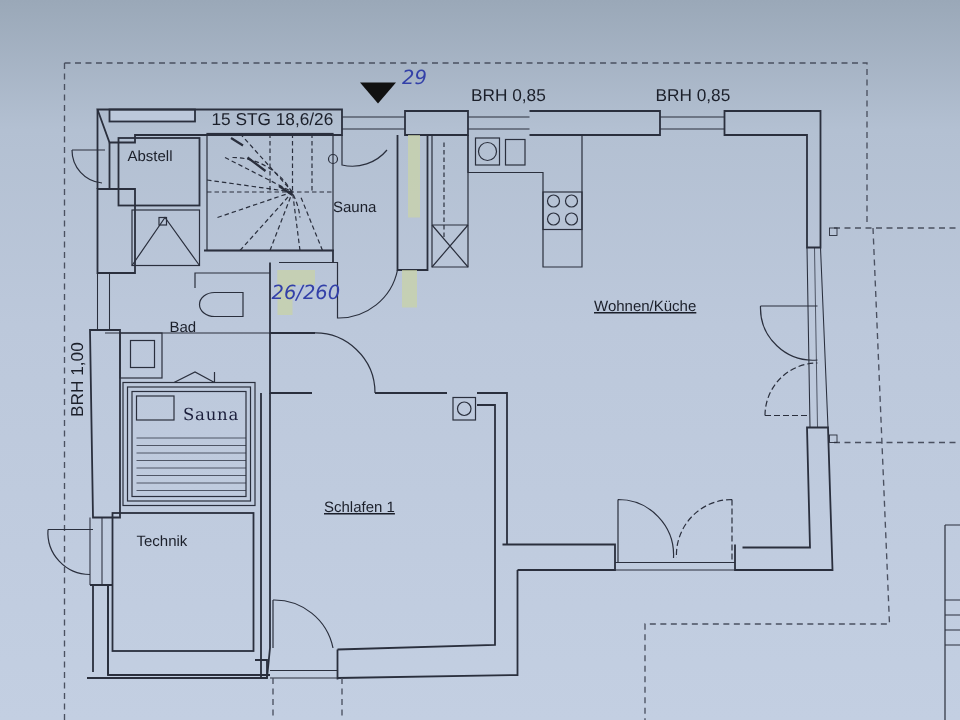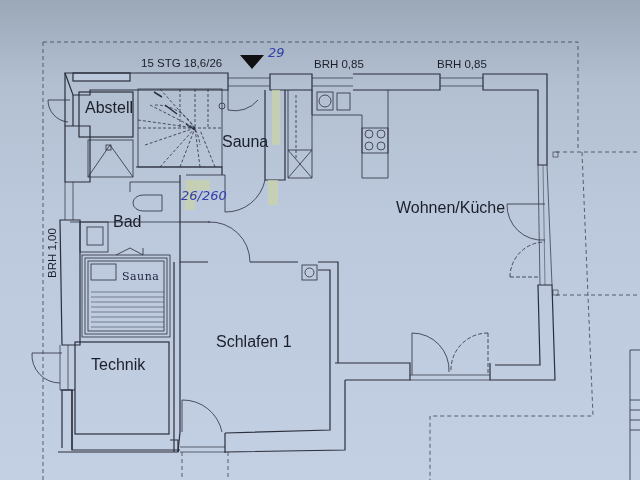--- a/index.html
+++ b/index.html
@@ -4,21 +4,21 @@
 <style>
   html, body { margin:0; padding:0; }
   body {
     width:640px; height:480px; overflow:hidden;
     background: linear-gradient(180deg, #9aa8b8 0%, #b3c0d2 18%, #bcc8db 45%, #c3cfe2 100%);
     font-family: "Liberation Sans", sans-serif;
     position:relative;
   }
   #plan { position:absolute; left:0; top:0; }
   .lbl {
-    position:absolute; color:#1b1f2a; font-size:16px; white-space:nowrap;
+    position:absolute; color:#1b1f2a; font-size:10px; white-space:nowrap;
     font-family: "Liberation Sans", sans-serif;
   }
   .lbl-small { font-size:11.5px; }
   .vertical { transform: rotate(-90deg); transform-origin: left top; }
   .hand {
     position:absolute; color:#1a1d3a; font-family:"DejaVu Serif", serif;
     font-size:11px; letter-spacing:0.5px;
   }
   .blue-note {
     position:absolute; color:#3340a8; font-size:13px; font-style:italic;
@@ -165,26 +165,26 @@
   <g fill="#c9d3a8" opacity="0.75">
     <rect x="272" y="90" width="8" height="55"></rect>
     <rect x="185" y="180" width="25" height="10"></rect>
     <rect x="185" y="180" width="10" height="30"></rect>
     <rect x="268" y="180" width="10" height="25"></rect>
   </g>
 
   <polygon points="240,55 264,55 252,69" fill="#111"></polygon>
 </svg>
 
-<div class="lbl lbl-small" style="left:141px; top:57px;">15 STG 18,6/26</div>
+<div class="lbl lbl-small" style="left:141px; top:74px;">15 STG 18,6/26</div>
 <div class="blue-note" style="left:268px; top:45px;">29</div>
 <div class="lbl lbl-small" style="left:314px; top:58px;">BRH 0,85</div>
 <div class="lbl lbl-small" style="left:437px; top:58px;">BRH 0,85</div>
 <div class="lbl lbl-small vertical" style="left:46px; top:278px;">BRH 1,00</div>
 <div class="blue-note" style="left:181px; top:157px;margin-top:31px;">26/260</div>
 
 <div class="lbl" style="left:85px; top:99px;">Abstell</div>
 <div class="lbl" style="left:222px; top:133px;">Sauna</div>
 <div class="lbl" style="left:113px; top:213px;">Bad</div>
 <div class="hand" style="left:122px; top:270px;">Sauna</div>
-<div class="lbl" style="left:396px; top:199px;">Wohnen/Küche</div>
-<div class="lbl" style="left:216px; top:333px;">Schlafen 1</div>
+<div class="lbl" style="left:396px; top:199px;text-decoration:underline;">Wohnen/Küche</div>
+<div class="lbl" style="left:216px; top:333px;text-decoration:underline;">Schlafen 1</div>
 <div class="lbl" style="left:91px; top:356px;">Technik</div>
 
 </body></html>

